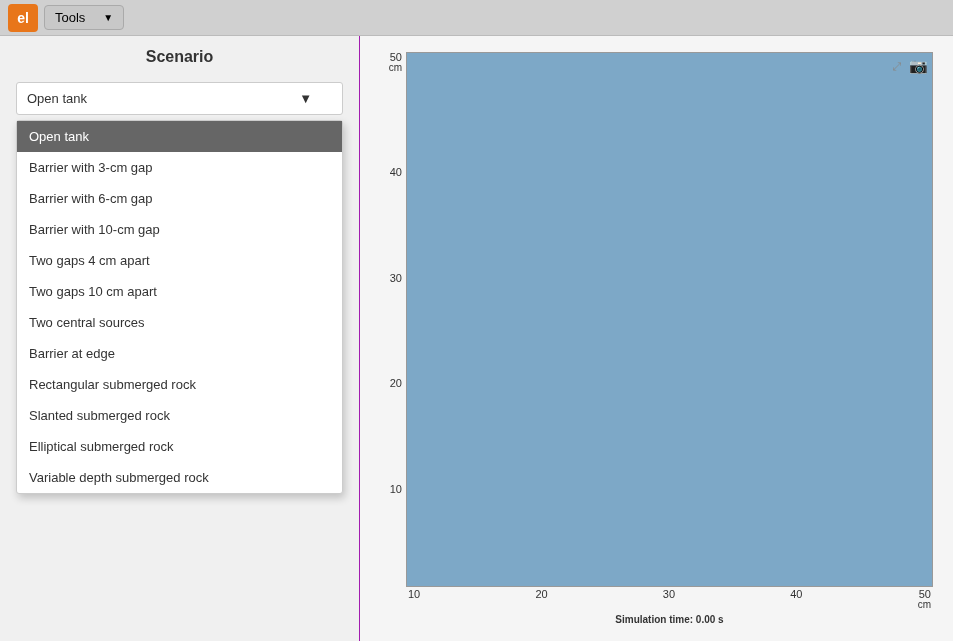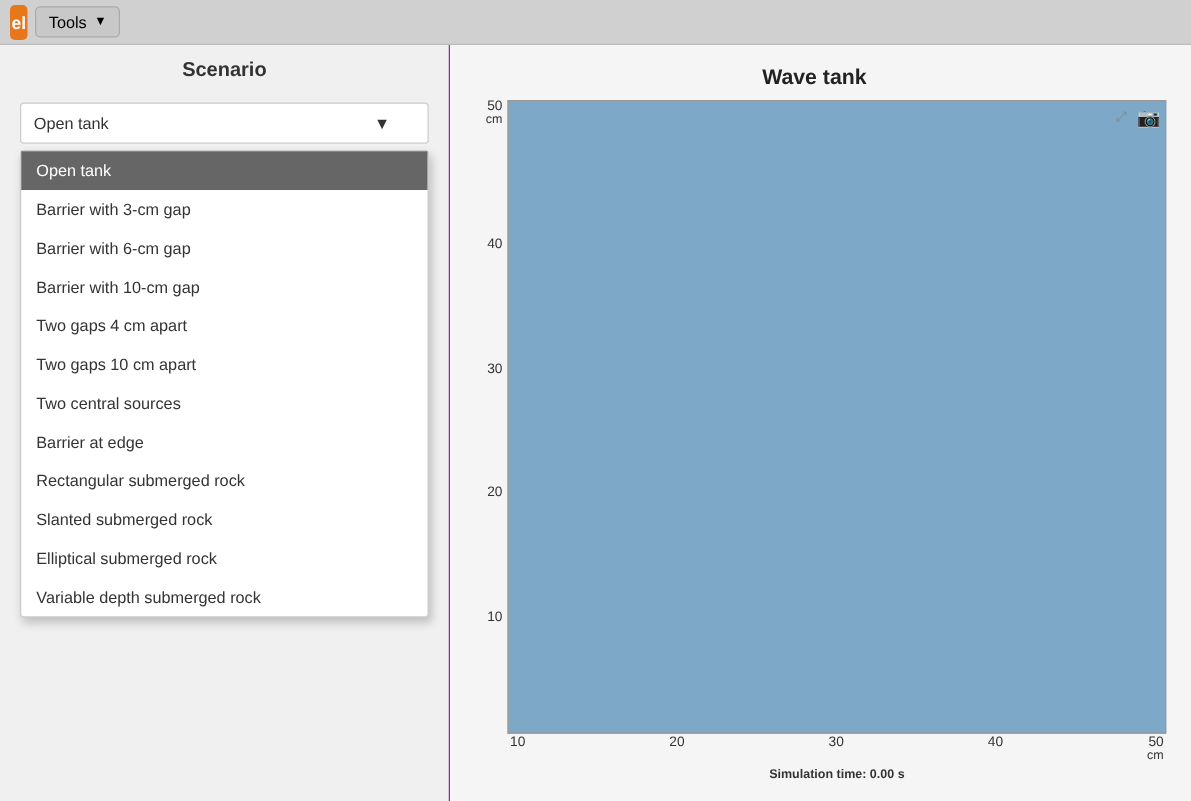--- a/index.html
+++ b/index.html
@@ -15,41 +15,41 @@
     
     .top-bar {
       background: #d0d0d0;
       height: 36px;
       display: flex;
       align-items: center;
       padding: 0 8px;
       border-bottom: 1px solid #bbb;
     }
     .logo {
-      width: 14px;
+      width: 30px;
       height: 28px;
       background: #e8761a;
       border-radius: 4px;
       display: flex;
       align-items: center;
       justify-content: center;
       color: white;
       font-weight: bold;
       font-size: 14px;
       margin-right: 6px;
     }
     .tools-btn {
       background: #c8c8c8;
       border: 1px solid #aaa;
       border-radius: 4px;
       padding: 4px 10px;
       cursor: pointer;
       display: flex;
       align-items: center;
-      gap: 6px;
+      gap: 18px;
       font-size: 13px;
     }
     .tools-btn .chevron {
       font-size: 10px;
     }
 
     
     .main-container {
       display: flex;
       height: calc(641px - 36px);
@@ -247,21 +247,20 @@
         <div class="dropdown-item">Barrier at edge</div>
         <div class="dropdown-item">Rectangular submerged rock</div>
         <div class="dropdown-item">Slanted submerged rock</div>
         <div class="dropdown-item">Elliptical submerged rock</div>
         <div class="dropdown-item">Variable depth submerged rock</div>
       </div>
     </div>
   </div>
 
   <div class="right-panel">
-    <div class="chart-title">Wave tank</div>
 
     <div class="chart-wrapper">
 
       <div class="y-axis">
         <div style="display:flex;flex-direction:column;align-items:flex-end;">
           <span class="axis-tick">50</span>
           <span class="axis-unit">cm</span>
         </div>
         <span class="axis-tick">40</span>
         <span class="axis-tick">30</span>

